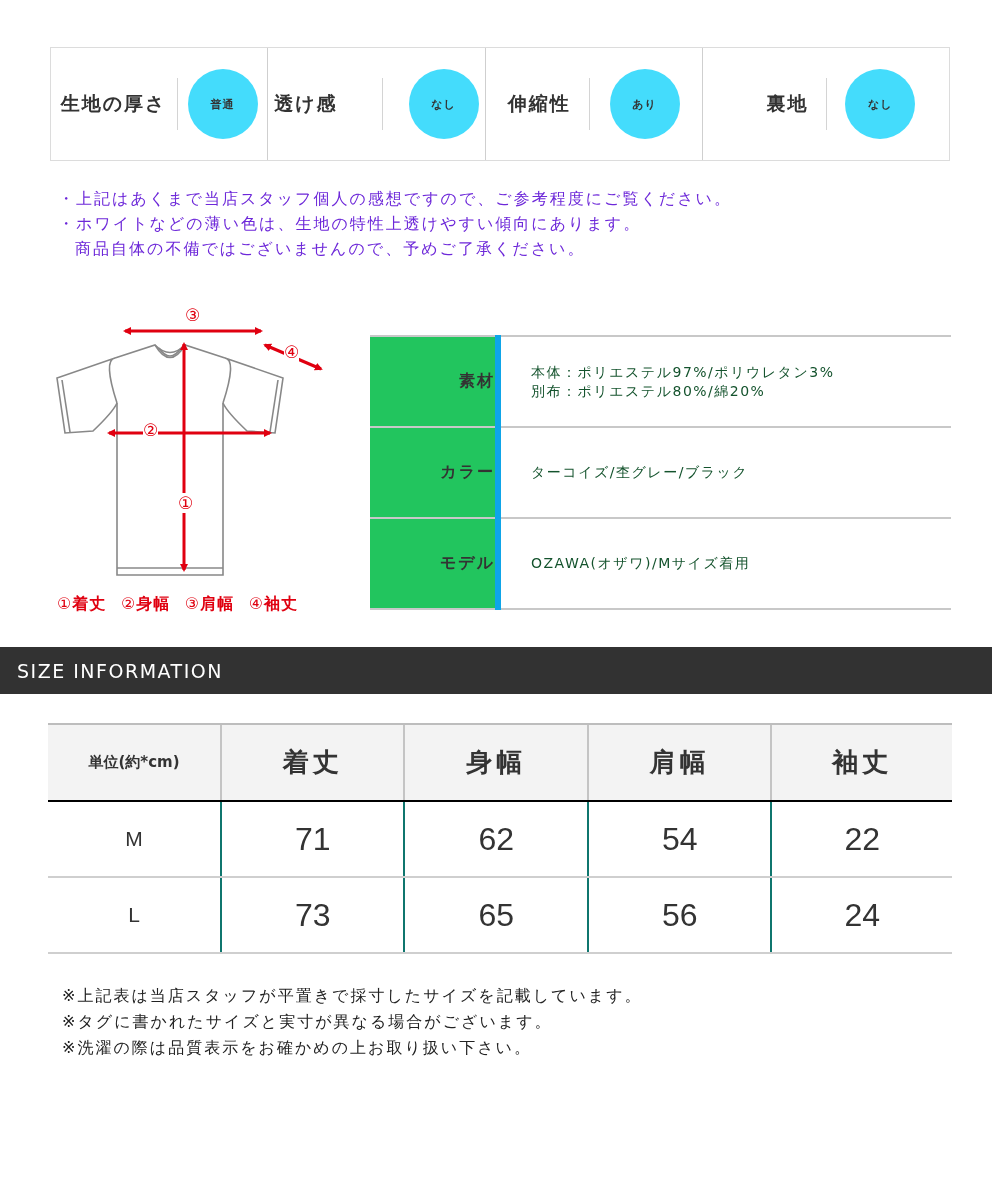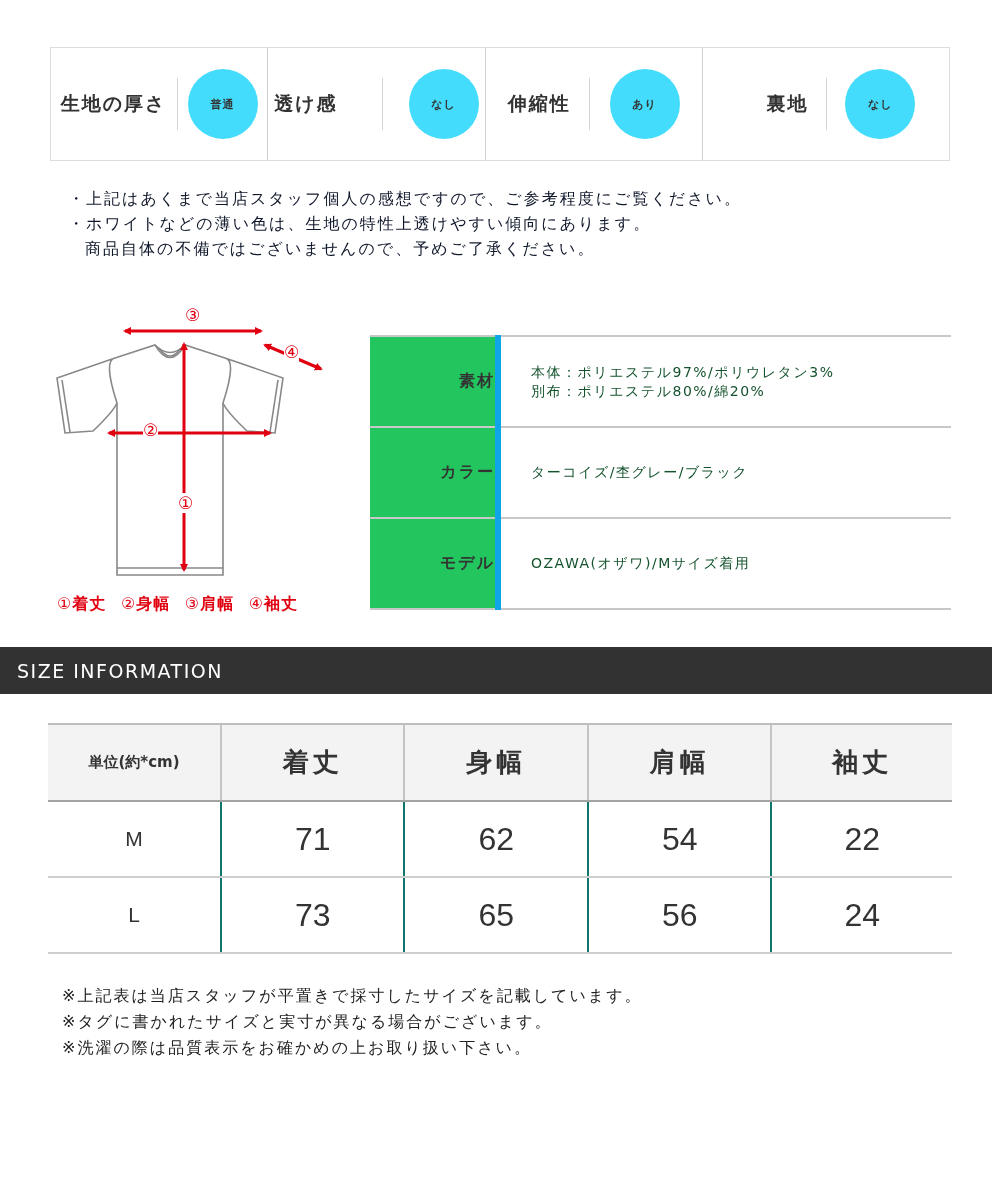--- a/index.html
+++ b/index.html
@@ -18,21 +18,21 @@
     .attr-cell:last-child { border-right: none; }
     .attr-label { font-size: 19px; font-weight: bold; color: #333; letter-spacing: 2px; white-space: nowrap; }
     .attr-sep { width: 1px; height: 52px; background: #d4d4d4; margin: 0 10px 0 10px; }
     .attr-badge {
       width: 70px; height: 70px; border-radius: 50%; background: #44dcfc;
       display: flex; align-items: center; justify-content: center;
       font-size: 11px; font-weight: bold; color: #333; letter-spacing: 1px;
     }
 
     
-    .notes { position: absolute; left: 68px; top: 186px; font-size: 16px; line-height: 25px; color: #0f172a; letter-spacing: 2px; }
+    .notes { position: absolute; left: 58px; top: 186px; font-size: 16px; line-height: 25px; color: #6d28d9; letter-spacing: 2px; }
     .notes .line { white-space: nowrap; }
     .notes .indent { padding-left: 17px; }
 
     
     .diagram { position: absolute; left: 55px; top: 300px; width: 290px; height: 320px; }
     .diagram svg { position: absolute; left: 0; top: 0; }
     .legend { position: absolute; left: 2px; top: 294px; font-size: 16px; font-weight: bold; color: #e00010; white-space: nowrap; letter-spacing: 1px; }
     .legend .num { color: #e00010; font-weight: normal; }
     .legend span.item { margin-right: 8px; }
 
@@ -50,21 +50,21 @@
       position: absolute; left: 0; top: 647px; width: 992px; height: 47px; background: #323232;
       color: #ffffff; font-size: 19px; letter-spacing: 1.5px; display: flex; align-items: center; padding-left: 17px;
       font-family: "DejaVu Sans", sans-serif;
     }
 
     
     .size-table { position: absolute; left: 48px; top: 723px; width: 904px; border-collapse: collapse; }
     .size-table th, .size-table td { text-align: center; vertical-align: middle; color: #333; }
     .size-table th {
       background: #f3f3f3; height: 77px; font-size: 26px; font-weight: bold;
-      border-top: 2px solid #bdbdbd; border-bottom: 2px solid #a3a3a3; border-left: 2px solid #c4c4c4; letter-spacing: 4px;
+      border-top: 2px solid #bdbdbd; border-bottom: 2px solid #000000; border-left: 2px solid #c4c4c4; letter-spacing: 4px;
     }
     .size-table th:first-child { border-left: none; font-size: 15px; letter-spacing: 0; width: 173px; }
     .size-table td {
       height: 76px; font-size: 32px; font-family: "Liberation Sans", sans-serif;
       border-bottom: 2px solid #cfcfcf; border-left: 2px solid #0f766e;
     }
     .size-table td:first-child { border-left: none; font-size: 21px; }
 
     
     .footnotes { position: absolute; left: 62px; top: 983px; font-size: 16px; line-height: 26px; color: #222; letter-spacing: 2px; }

